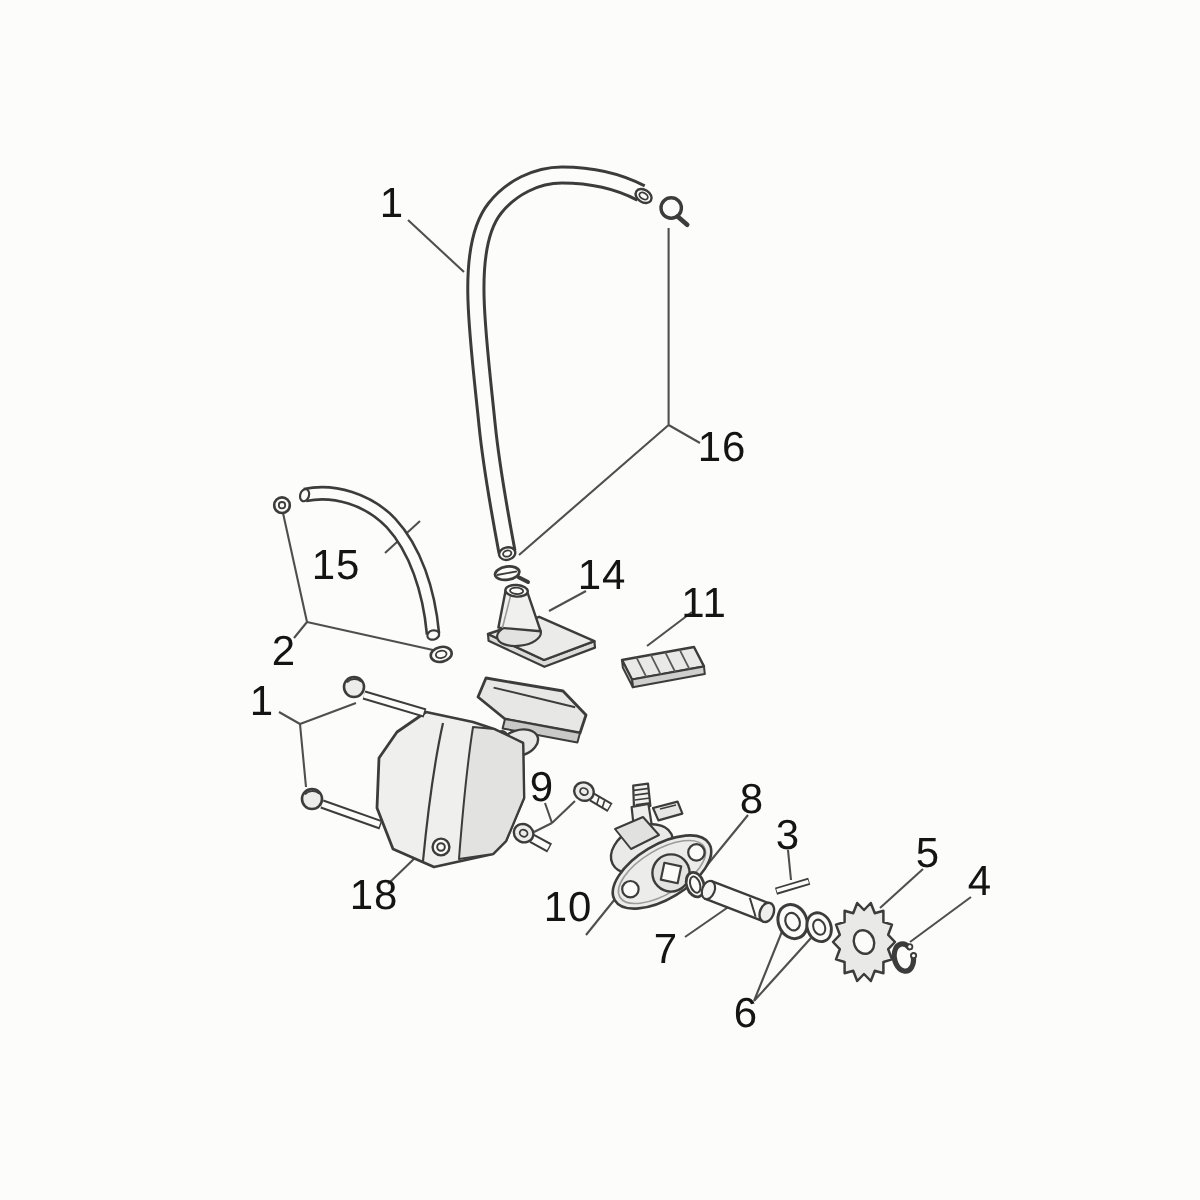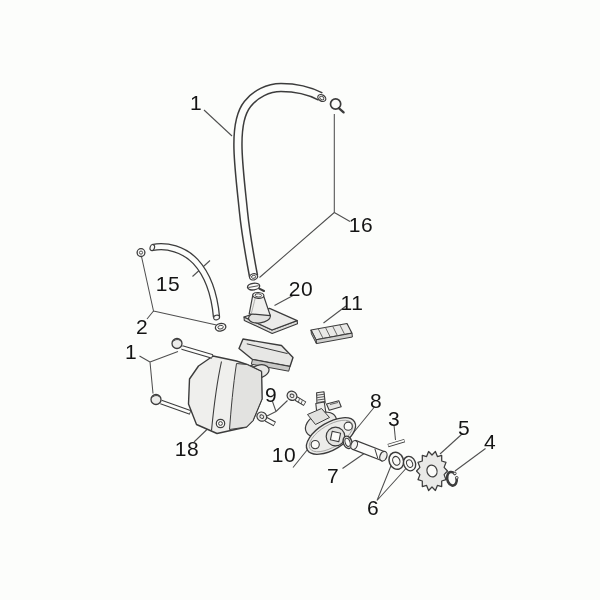--- a/index.html
+++ b/index.html
@@ -202,17 +202,17 @@
 <div class="co" style="left:490px;top:441px">4</div>
 <div class="co" style="left:464px;top:427px">5</div>
 <div class="co" style="left:373px;top:507px">6</div>
 <div class="co" style="left:333px;top:475px">7</div>
 <div class="co" style="left:376px;top:400px">8</div>
 <div class="co" style="left:271px;top:394px">9</div>
 <div class="co" style="left:284px;top:454px">10</div>
 <div class="co" style="left:352px;top:302px">11</div>
 <div class="co" style="left:187px;top:448px">18</div>
 <div class="co" style="left:131px;top:351px">1</div>
-<div class="co" style="left:301px;top:288px">20</div>
+<div class="co" style="left:301px;top:288px">14</div>
 <div class="co" style="left:168px;top:283px">15</div>
 <div class="co" style="left:361px;top:224px">16</div>
 
 </div>
 
 </body></html>

